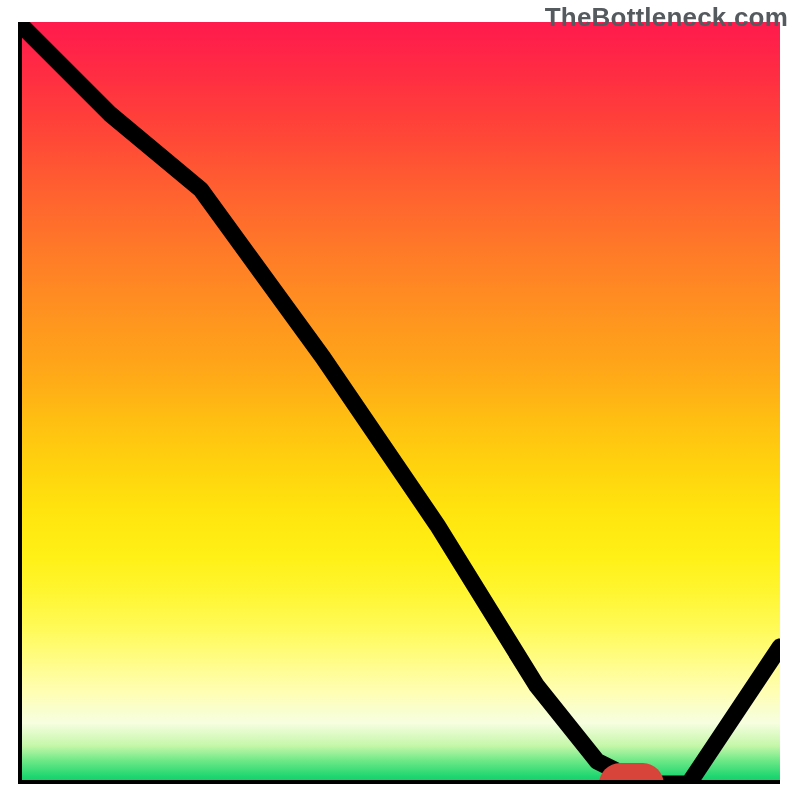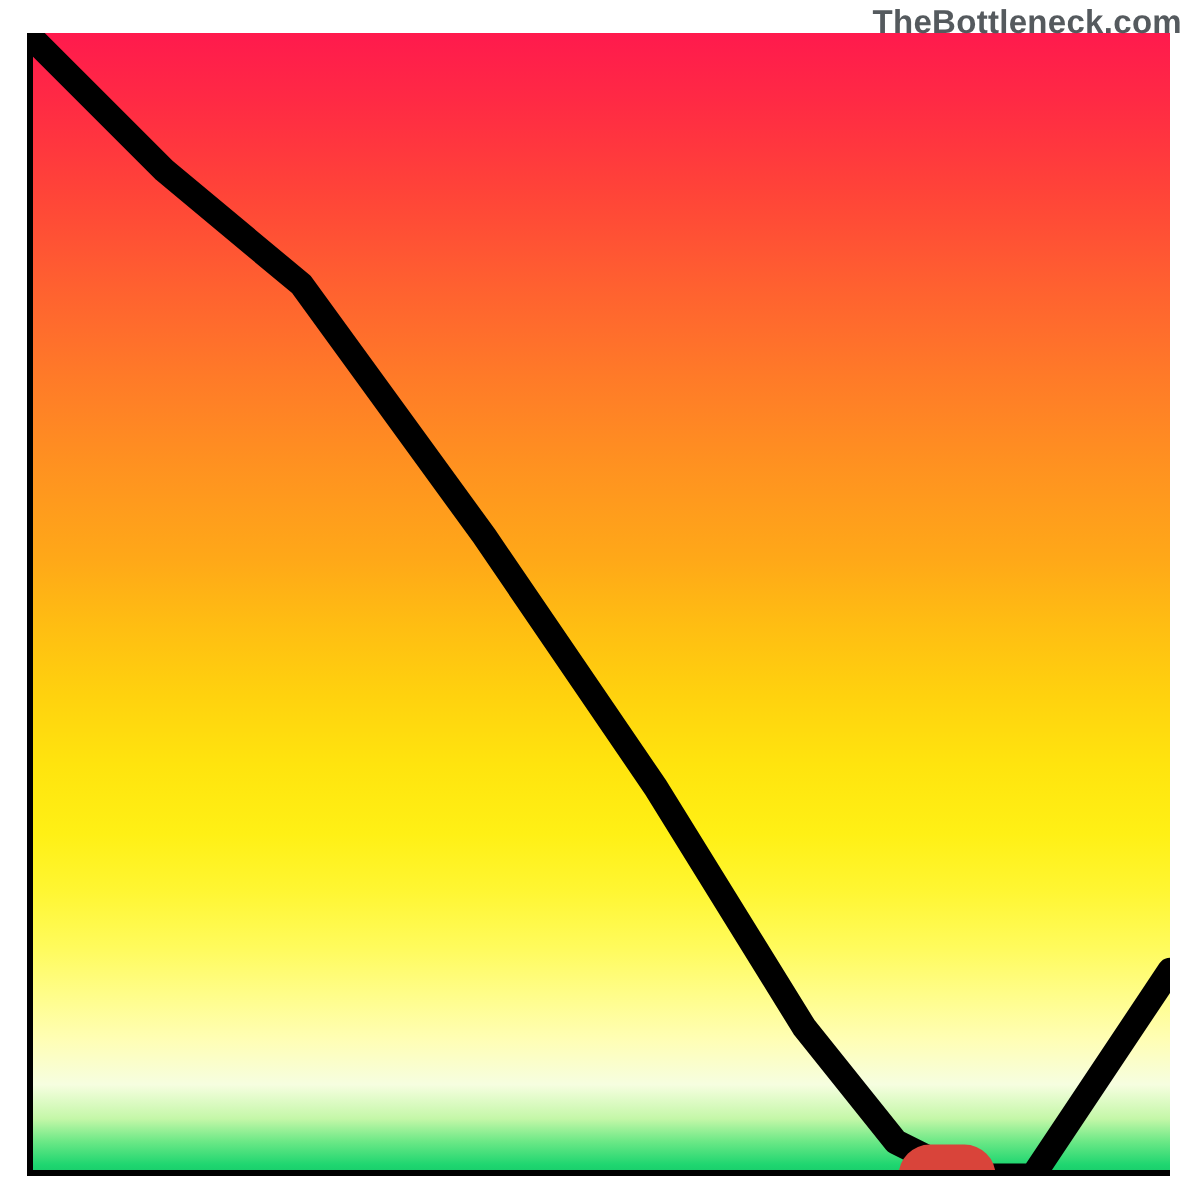--- a/index.html
+++ b/index.html
@@ -13,21 +13,21 @@
   }
   .wrap {
     position: relative;
     width: 800px;
     height: 800px;
   }
   .watermark {
     position: absolute;
     top: 2px;
     right: 12px;
-    font-size: 22px;
+    font-size: 26px;
     font-weight: bold;
     color: #555a5e;
     letter-spacing: 0.2px;
     z-index: 4;
   }
   .plot-box {
     position: absolute;
     left: 18px;
     top: 22px;
     width: 762px;

